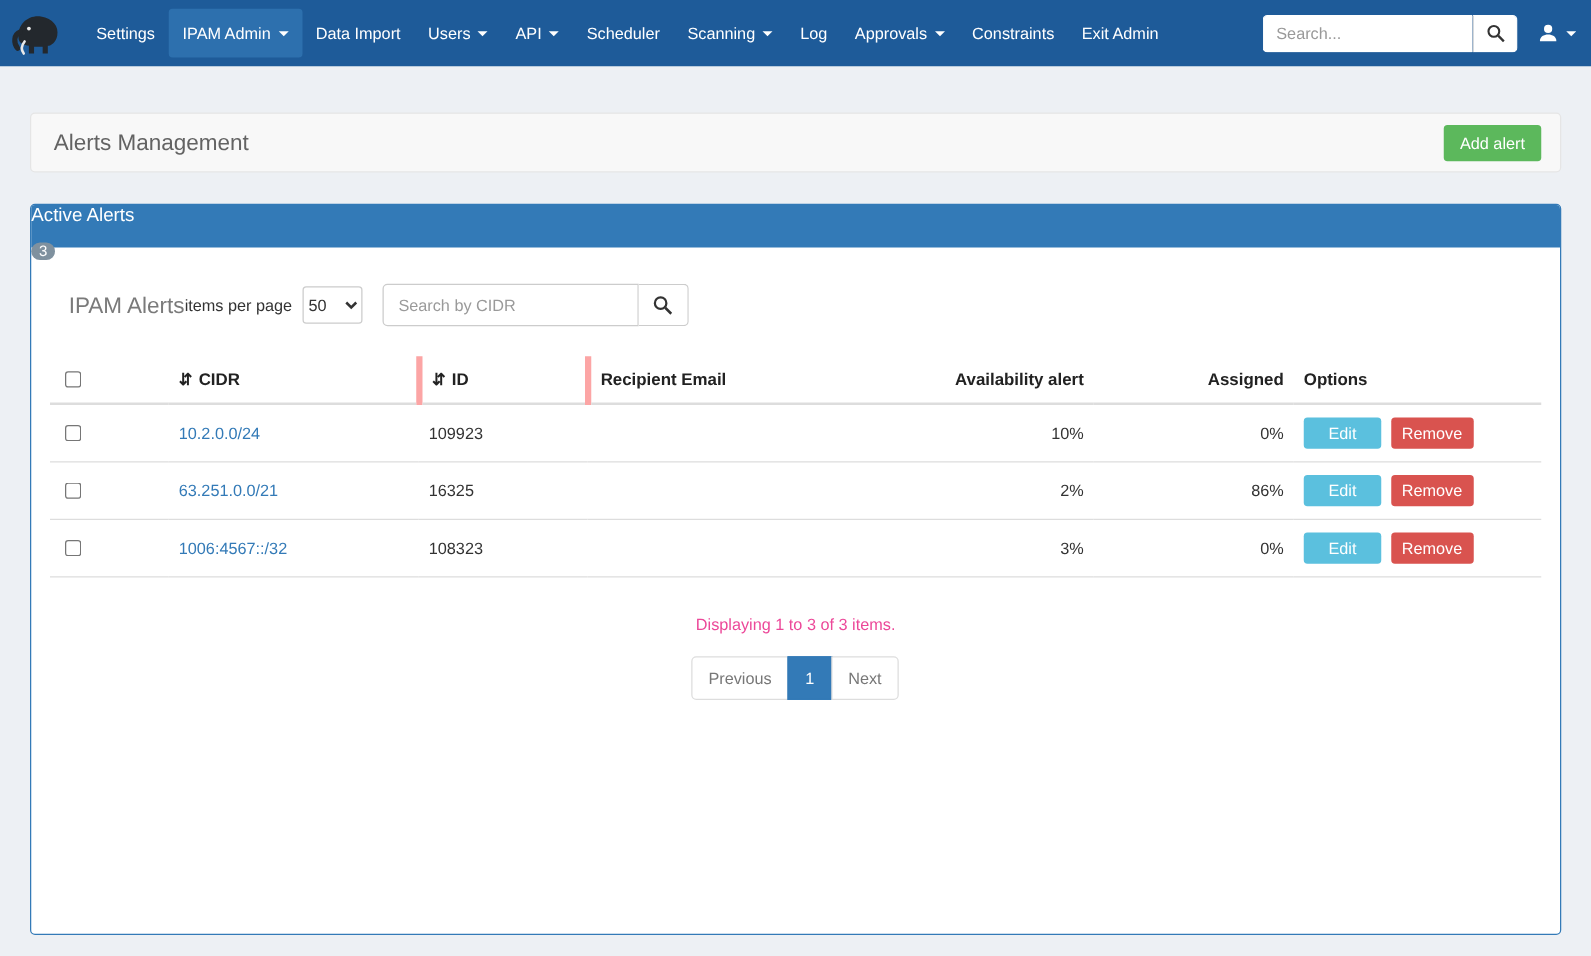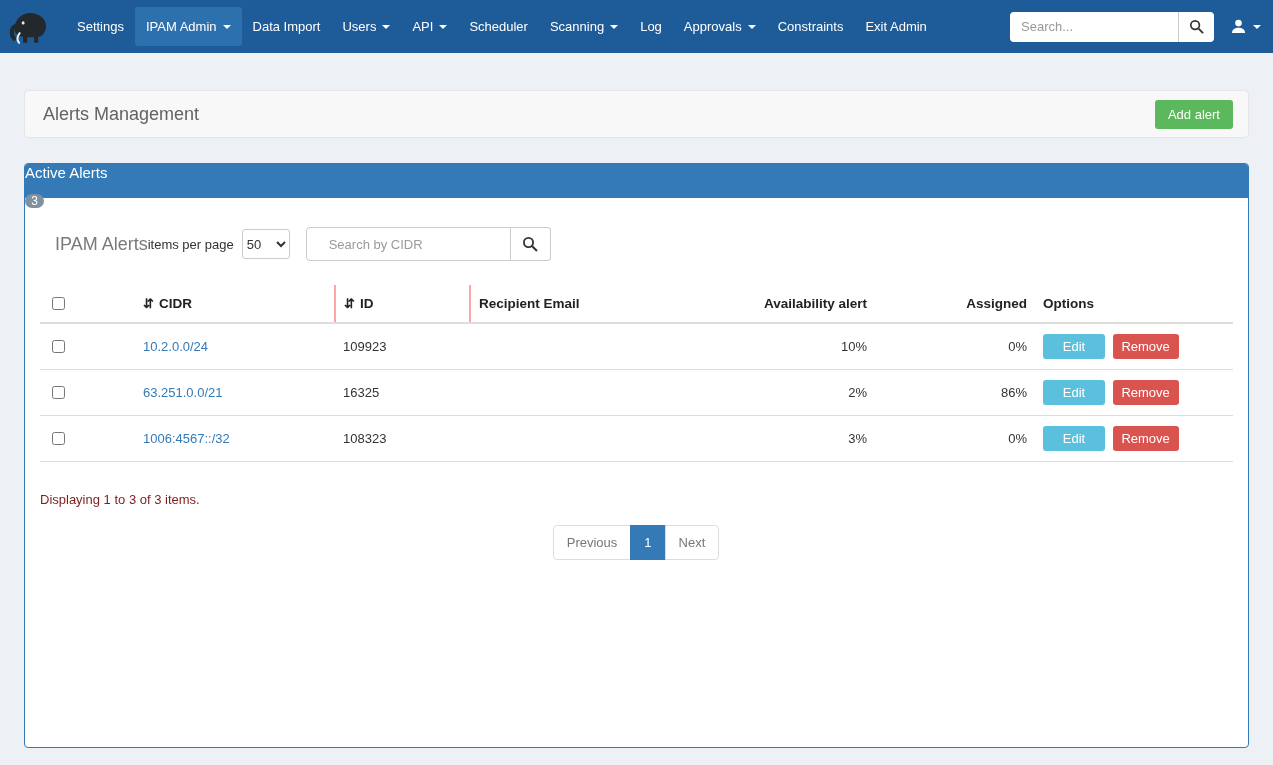--- a/index.html
+++ b/index.html
@@ -147,21 +147,21 @@
     background:#fff; color:#333;
     font-size:13px; font-family:inherit;
     margin-right:16px;
     cursor:pointer;
   }
   .cidr-search { display:flex; }
   .cidr-search input {
     width:205px; height:34px;
     border:1px solid #ccc;
     border-radius:4px 0 0 4px;
-    padding:0 22px;
+    padding:0 12px;
     font-size:13px; font-family:inherit;
     color:#555;
     outline:none;
   }
   .cidr-search input::placeholder { color:#9a9a9a; }
   .cidr-search button {
     width:40px; height:34px;
     background:#fff;
     border:1px solid #ccc; border-left:none;
     border-radius:0 4px 4px 0;
@@ -173,41 +173,41 @@
   
   table { width:100%; border-collapse:collapse; font-size:13px; }
   thead th {
     text-align:left;
     font-weight:bold;
     color:#222;
     font-size:13.5px;
     padding:9px 8px;
     border-bottom:2px solid #ddd;
   }
-  thead th.col-sep { border-right:2px solid #fca5a5; }
+  thead th.col-sep { border-right:5px solid #fca5a5; }
   tbody td {
     padding:10px 8px;
     border-bottom:1px solid #ddd;
     color:#333;
     height:39px;
   }
   .num { text-align:right; }
   td a { color:#337ab7; cursor:pointer; }
   .sort-icon { font-weight:bold; color:#222; margin-right:5px; font-size:13px; }
   th.sortable { cursor:pointer; }
   input[type="checkbox"] { width:13px; height:13px; cursor:pointer; }
   .col-check { width:95px; }
   .col-cidr  { width:200px; }
   .col-id    { width:135px; }
   .col-email { width:250px; }
   .col-avail { width:155px; }
   .col-assig { width:160px; }
 
   
-  .summary { margin:30px 0 18px 0; color:#7f1d1d; }
+  .summary { text-align:center; margin:30px 0 18px 0; color:#ec4899; }
   .pagination { display:flex; justify-content:center; }
   .pagination a {
     border:1px solid #ddd;
     background:#fff;
     color:#777;
     padding:9px 13px;
     margin-left:-1px;
     font-size:13px;
     cursor:pointer;
   }

